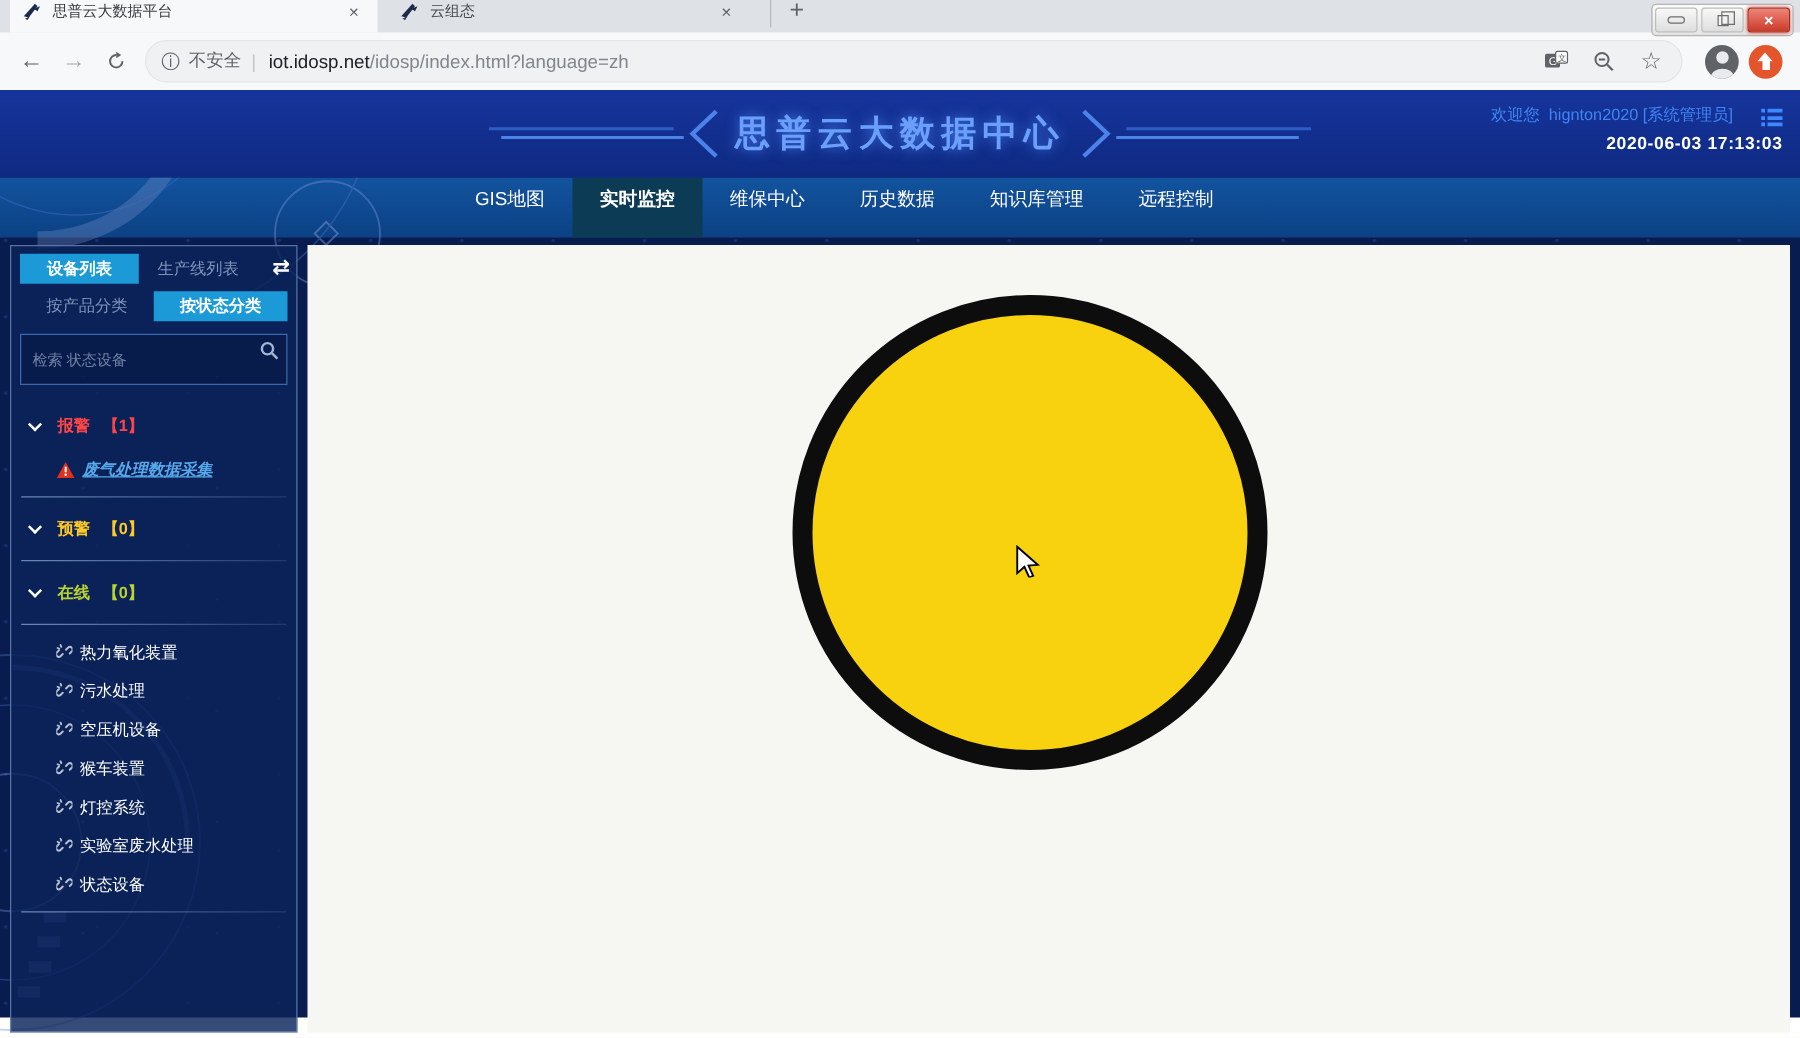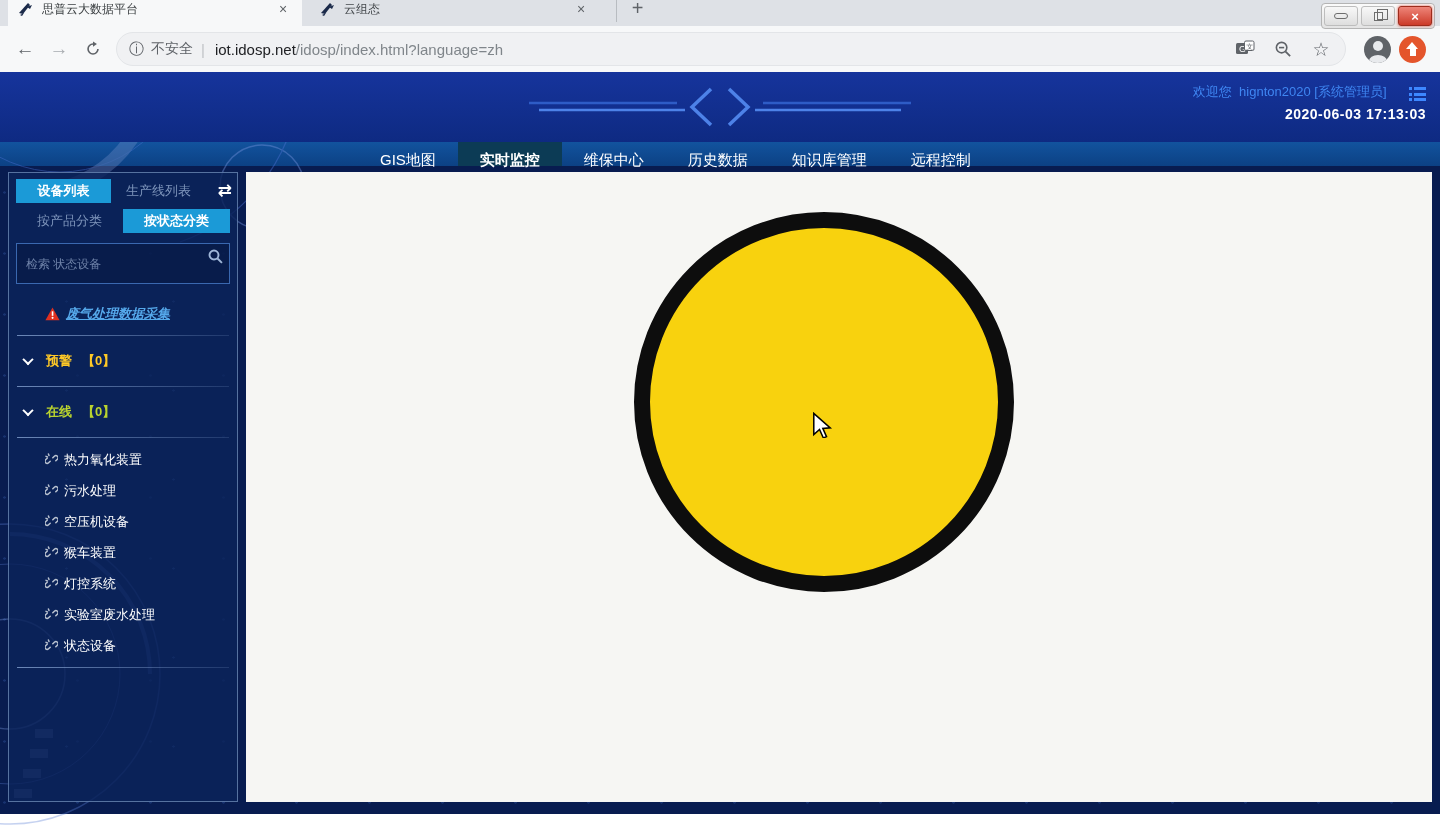--- a/index.html
+++ b/index.html
@@ -53,21 +53,21 @@
   .page-title { font-size:28px; font-weight:bold; letter-spacing:5px; color:#6aa0fb; text-shadow:0 0 10px rgba(80,140,255,.75); white-space:nowrap; }
   .user-row { position:absolute; right:14px; top:11px; display:flex; align-items:flex-end; gap:22px; }
   .welcome { font-size:13px; color:#3f86f2; white-space:nowrap; }
   .welcome b { font-weight:normal; }
   .list-icon { display:flex; flex-direction:column; gap:2.5px; }
   .list-icon i { display:flex; align-items:center; gap:2.5px; }
   .list-icon i::before { content:""; width:3px; height:3px; background:#3d87ff; }
   .list-icon i::after { content:""; width:12px; height:3px; background:#3d87ff; }
   .clock { position:absolute; right:14px; top:34px; font-size:14px; font-weight:bold; color:#fff; letter-spacing:.5px; }
 
-  .app-nav { height:24px; background:linear-gradient(180deg,#12539e,#0c4184); display:flex; align-items:stretch; padding-left:358px; }
+  .app-nav { height:48px; background:linear-gradient(180deg,#12539e,#0c4184); display:flex; align-items:stretch; padding-left:358px; }
   .nav-item { padding:0 22px; line-height:36px; font-size:15px; color:#fff; white-space:nowrap; cursor:pointer; }
   .nav-item.active { background:#0c3b55; font-weight:bold; }
 
   .main { position:relative; height:636px; }
 
   
   .sidebar { position:absolute; left:8px; top:6px; bottom:0; width:230px; background:rgba(11,35,90,.82); border:1px solid rgba(150,180,220,.55); overflow:hidden; }
   .side-tabs { display:flex; margin:6px 7px 0; position:relative; }
   .side-tabs.row1 { padding-right:24px; }
   .side-tab { flex:1; height:24px; line-height:24px; text-align:center; font-size:13px; color:#7e95bb; cursor:pointer; }
@@ -187,20 +187,21 @@
       <rect x="64" y="295" width="18" height="9" fill="#8aa4e0"></rect>
   </svg>
 
   <div class="app-header">
     <div class="title-wrap">
       <svg width="185" height="40" viewBox="0 0 185 40">
         <line x1="0" y1="16" x2="148" y2="16" stroke="#2e5cc6" stroke-width="2.5"></line>
         <line x1="10" y1="23" x2="156" y2="23" stroke="#4d82e8" stroke-width="2.5"></line>
         <polyline points="182,2 163,20 182,38" fill="none" stroke="#4d82e8" stroke-width="3.5"></polyline>
       </svg>
+      <div class="page-title">思普云大数据中心</div>
       <svg width="185" height="40" viewBox="0 0 185 40">
         <polyline points="3,2 22,20 3,38" fill="none" stroke="#4d82e8" stroke-width="3.5"></polyline>
         <line x1="37" y1="16" x2="185" y2="16" stroke="#2e5cc6" stroke-width="2.5"></line>
         <line x1="29" y1="23" x2="175" y2="23" stroke="#4d82e8" stroke-width="2.5"></line>
       </svg>
     </div>
     <div class="user-row">
       <span class="welcome">
         <span>欢迎您</span>&nbsp;&nbsp;<b>hignton2020</b>&nbsp;<span>[系统管理员]</span>
       </span>
@@ -237,20 +238,25 @@
       <div class="search-wrap">
         <input class="search-input" placeholder="检索 状态设备" style="">
         <svg class="search-icon" width="15" height="15" viewBox="0 0 14 14">
             <circle cx="5.6" cy="5.6" r="4.2" fill="none" stroke="#9fb6d8" stroke-width="1.8"></circle>
             <line x1="8.9" y1="8.9" x2="13" y2="13" stroke="#9fb6d8" stroke-width="1.8"></line>
           </svg>
       </div>
 
       <div class="tree">
 
+        <div class="tree-group" style="color: rgb(255, 69, 69);">
+          <span class="chev"></span>
+          <span class="g-label">报警</span>
+          <span class="g-count">【1】</span>
+        </div>
         <div class="tree-child">
           <svg width="15" height="14" viewBox="0 0 14 13">
               <polygon points="7,0.5 13.6,12.4 0.4,12.4" fill="#e03020"></polygon>
               <rect x="6.3" y="4" width="1.5" height="4.2" fill="#fff"></rect>
               <circle cx="7.05" cy="10.1" r="0.95" fill="#fff"></circle>
             </svg>
           <span class="alarm-link">废气处理数据采集</span>
         </div>
         <div class="tree-divider"></div>
 

